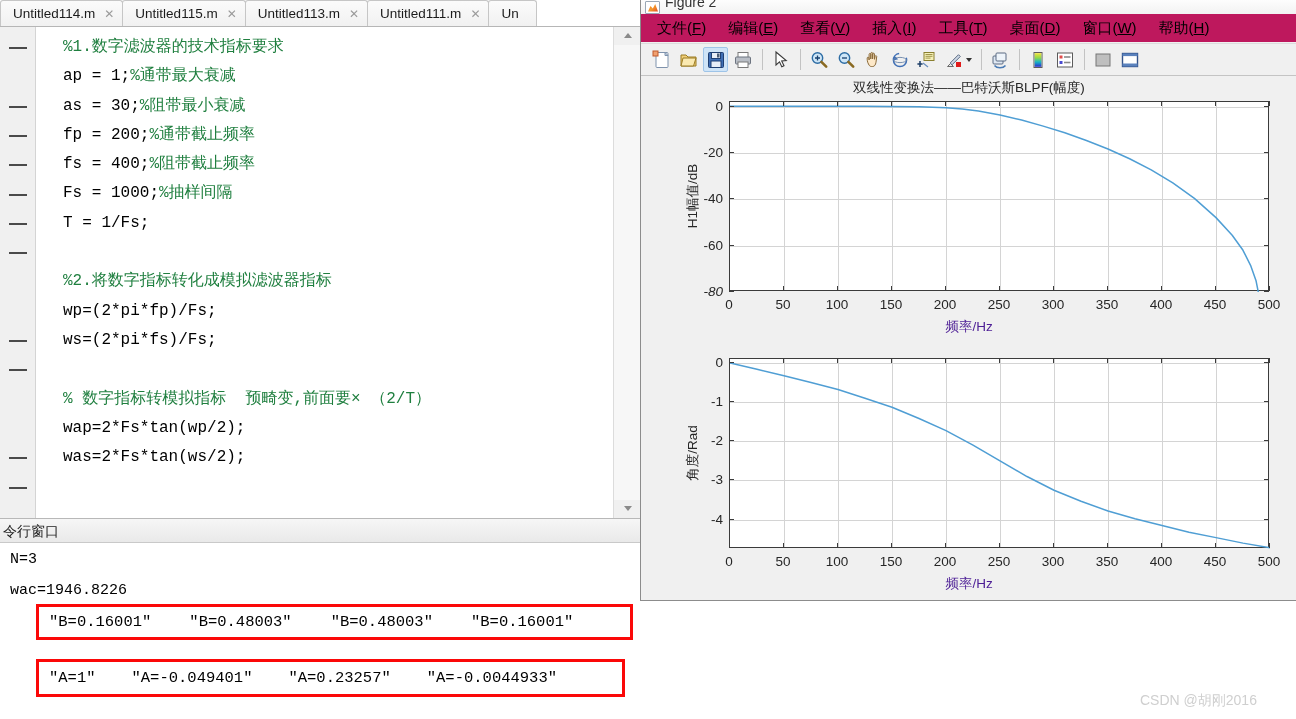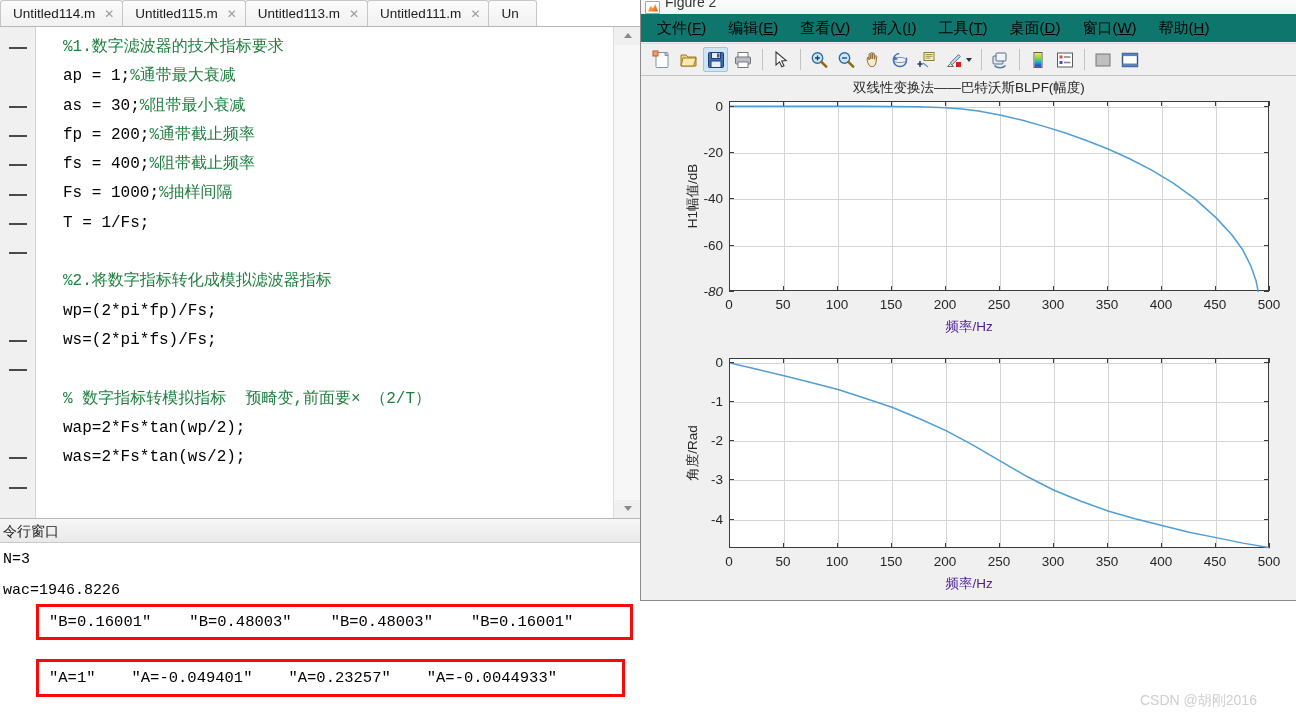--- a/index.html
+++ b/index.html
@@ -86,21 +86,21 @@
     font-size: 14px; color: #1b1b1b;
     line-height: 24px; padding-left: 3px;
     overflow: hidden;
   }
   #cmd-body {
     position: absolute; left: 0; top: 25px; width: 640px; height: 176px;
     background: #ffffff;
     font-family: "Liberation Mono", monospace;
     font-size: 15px; color: #000;
   }
-  .cmd-line { padding-left: 3px; line-height: 31px; white-space: pre; }
+  .cmd-line { padding-left: 10px; line-height: 31px; white-space: pre; }
   .redbox {
     position: absolute; border: 3px solid #fb0808; background: #fff;
     display: flex; align-items: center;
   }
   #redbox-b { left: 36px; top: 604px; width: 597px; height: 36px; }
   #redbox-a { left: 36px; top: 659px; width: 589px; height: 38px; }
   .coef-row {
     display: flex; width: 100%;
     font-family: "Liberation Mono", monospace;
     font-size: 15.5px; color: #000; white-space: pre;
@@ -129,21 +129,21 @@
     width: 10px; height: 8px;
     background: linear-gradient(135deg,#ef6c1a 0%,#f49b2e 45%,#e14a1e 100%);
     clip-path: polygon(0% 100%, 25% 30%, 48% 62%, 72% 5%, 100% 100%);
   }
   #fig-title-text {
     font-size: 14px; color: #333; line-height: 14px;
     position: relative; top: -5px;
   }
   #fig-menubar {
     position: absolute; left: 0; top: 14px; width: 656px; height: 28px;
-    background: #0f766e;
+    background: #be185d;
     display: flex; align-items: center; padding-left: 16px; text-align: center;
   }
   .menu-item {
     font-size: 15px; color: #000; margin-right: 22px; white-space: nowrap;
   }
   .menu-item u { text-decoration: underline; }
   #fig-toolbar {
     position: absolute; left: 0; top: 43px; width: 656px; height: 33px;
     background: #f0f0f0;
     border-top: 1px solid #dcdcdc; border-bottom: 1px solid #c4c4c4;

